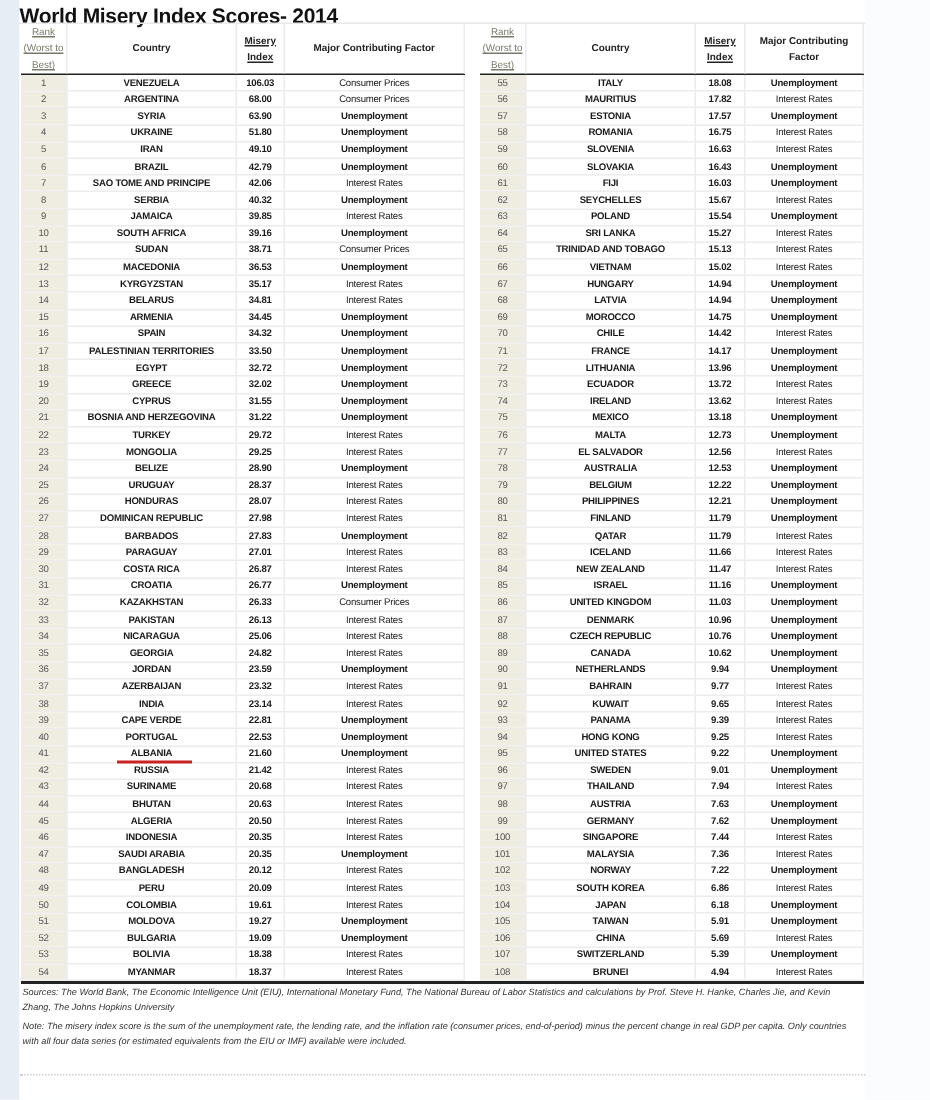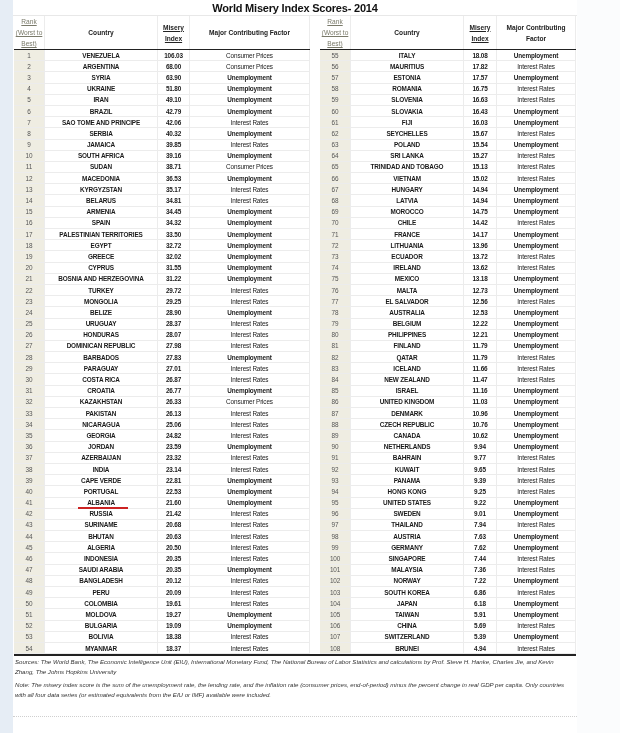--- a/index.html
+++ b/index.html
@@ -16,21 +16,21 @@
   .page {
     position: absolute; left: 13px; top: 0; width: 564px; height: 733px;
     background: #ffffff;
   }
   .side-right {
     position: absolute; left: 577px; top: 0; width: 43px; height: 733px;
     background: #fbfcfd;
   }
   .title {
     position: absolute; left: 0; top: 2px; width: 564px; height: 12px;
-    text-align: center; font-size: 11px; font-weight: bold; color: #111;
+    font-size: 14px; font-weight: bold; color: #111;
     letter-spacing: -0.2px;
   }
   .title-rule {
     position: absolute; left: 0; top: 15px; width: 564px; height: 1px; background: #e8e8e8;
   }
   .half {
     position: absolute; top: 16px;
   }
   .half.left { left: 1px; width: 296px; }
   .half.right { left: 307px; width: 256px; }

